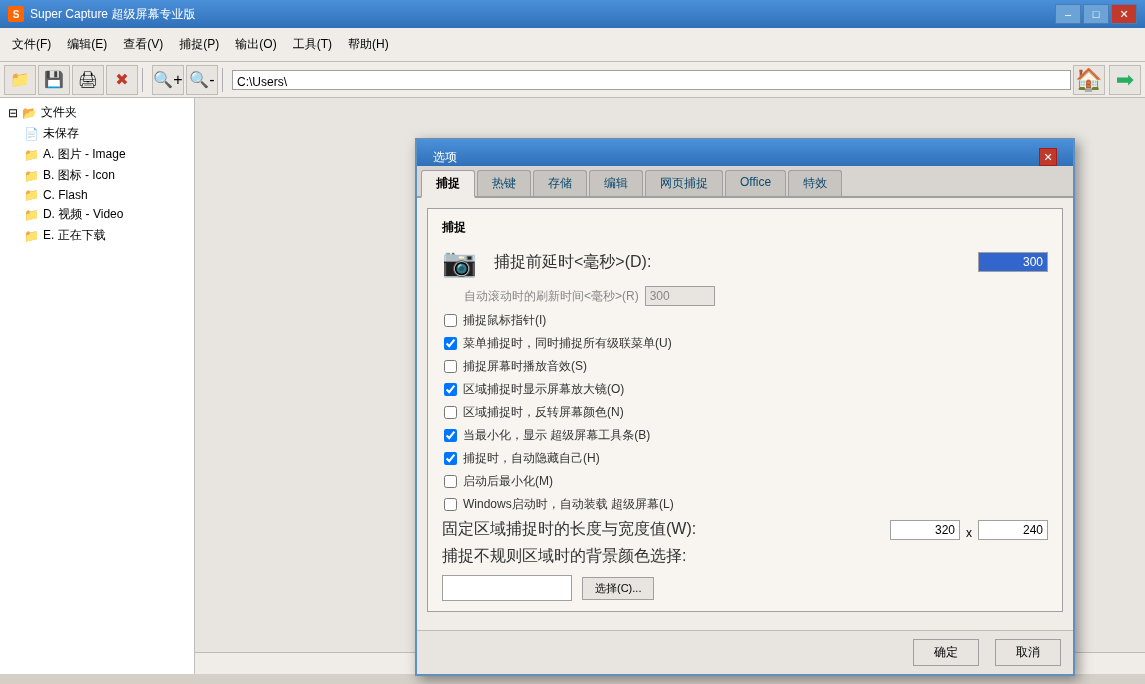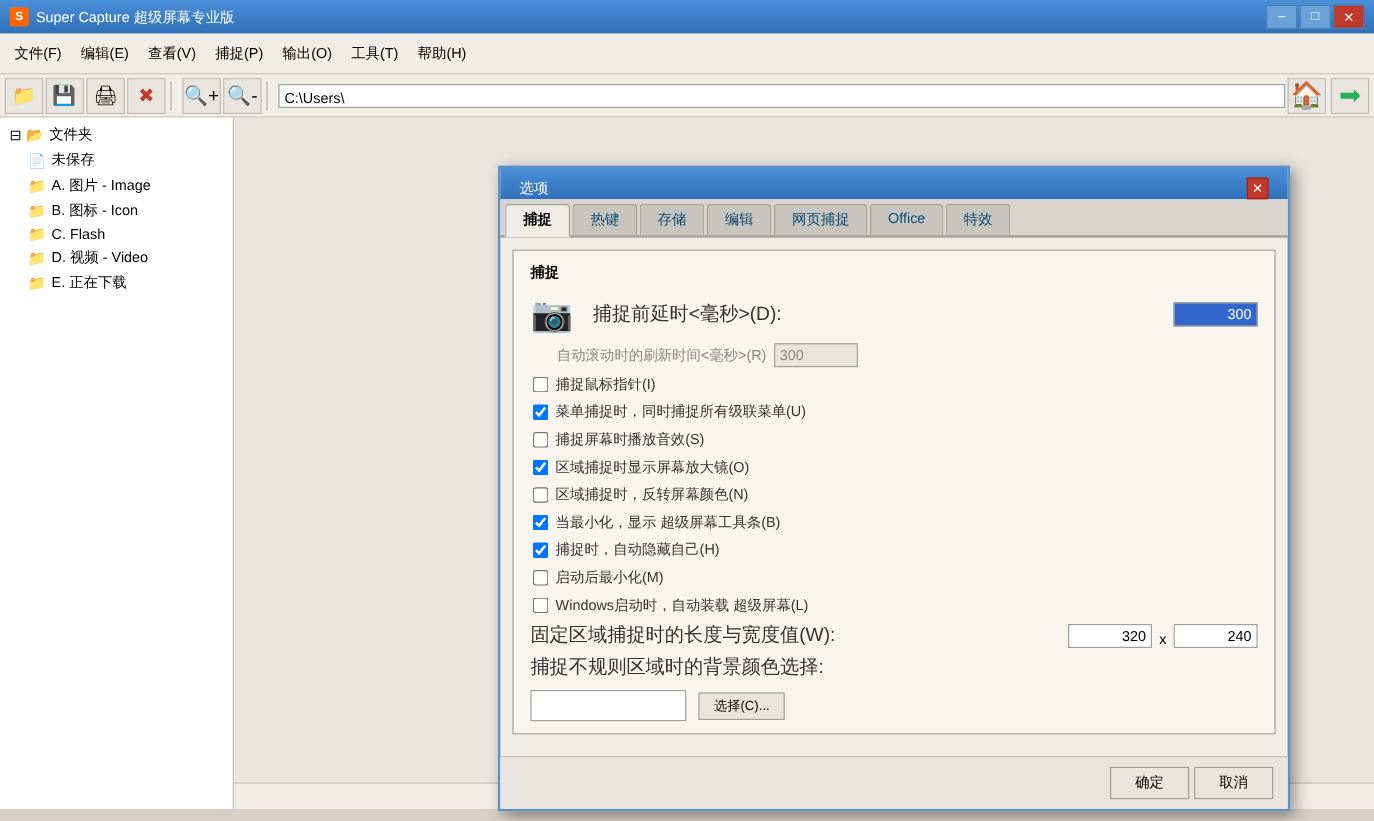--- a/index.html
+++ b/index.html
@@ -346,21 +346,21 @@
       background: #e8e5e0;
       border: 1px solid #a0a0a0;
       cursor: pointer;
       font-size: 11px;
     }
 
     .dialog-footer {
       display: flex;
       justify-content: flex-end;
       padding: 8px 12px;
-      gap: 4px;
+      gap: 16px;
       background: #e8e5e0;
       border-top: 1px solid #c0bdb8;
     }
     .footer-btn {
       padding: 4px 20px;
       background: #e8e5e0;
       border: 1px solid #a0a0a0;
       cursor: pointer;
       font-size: 12px;
     }

